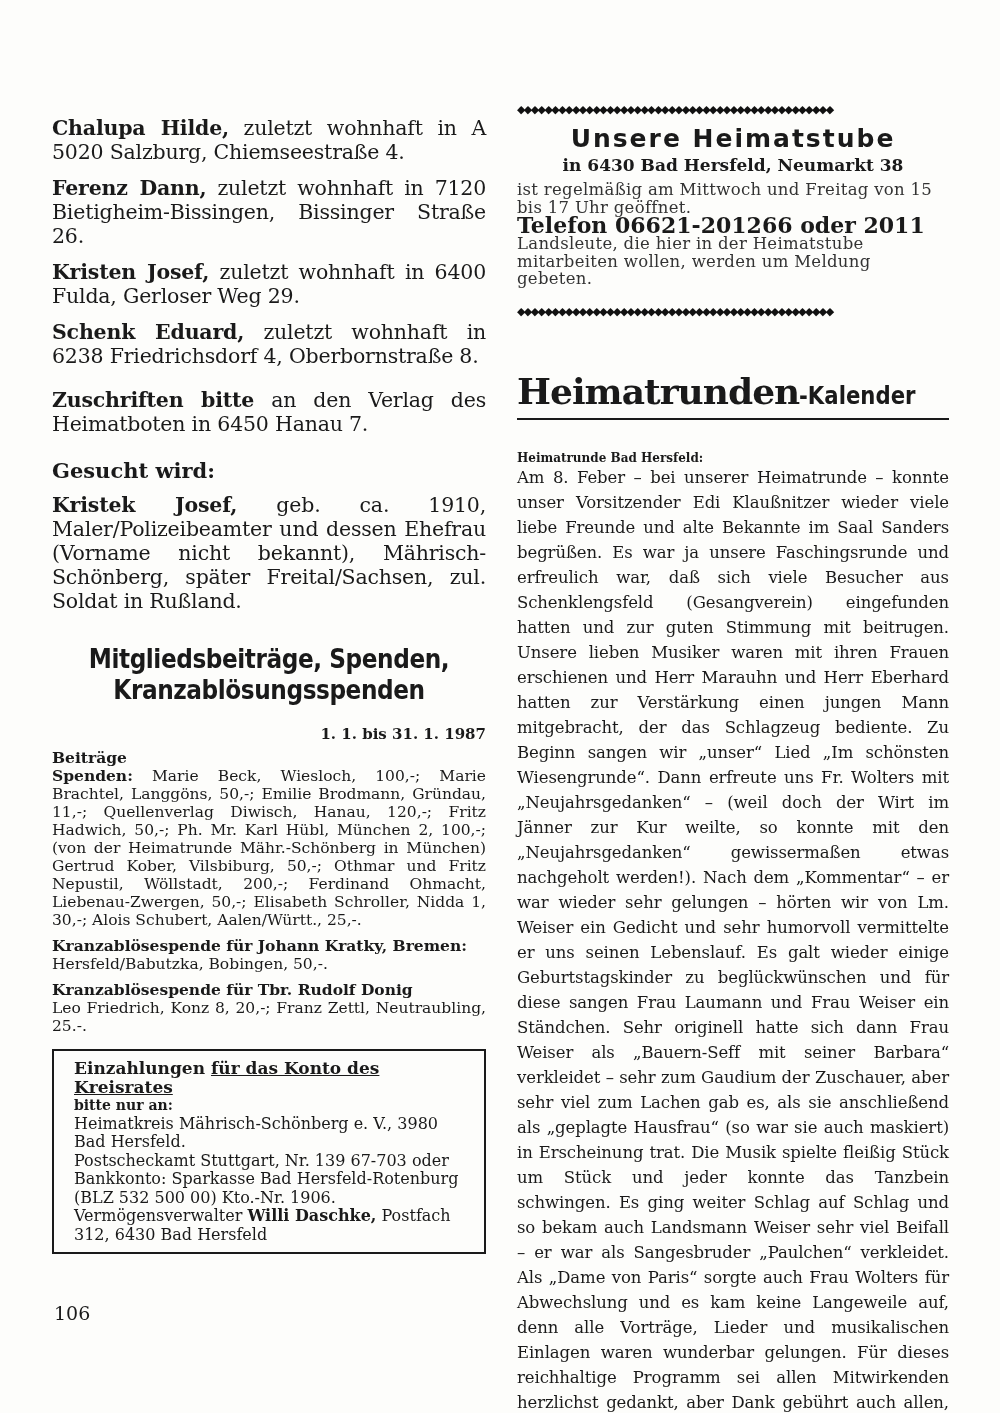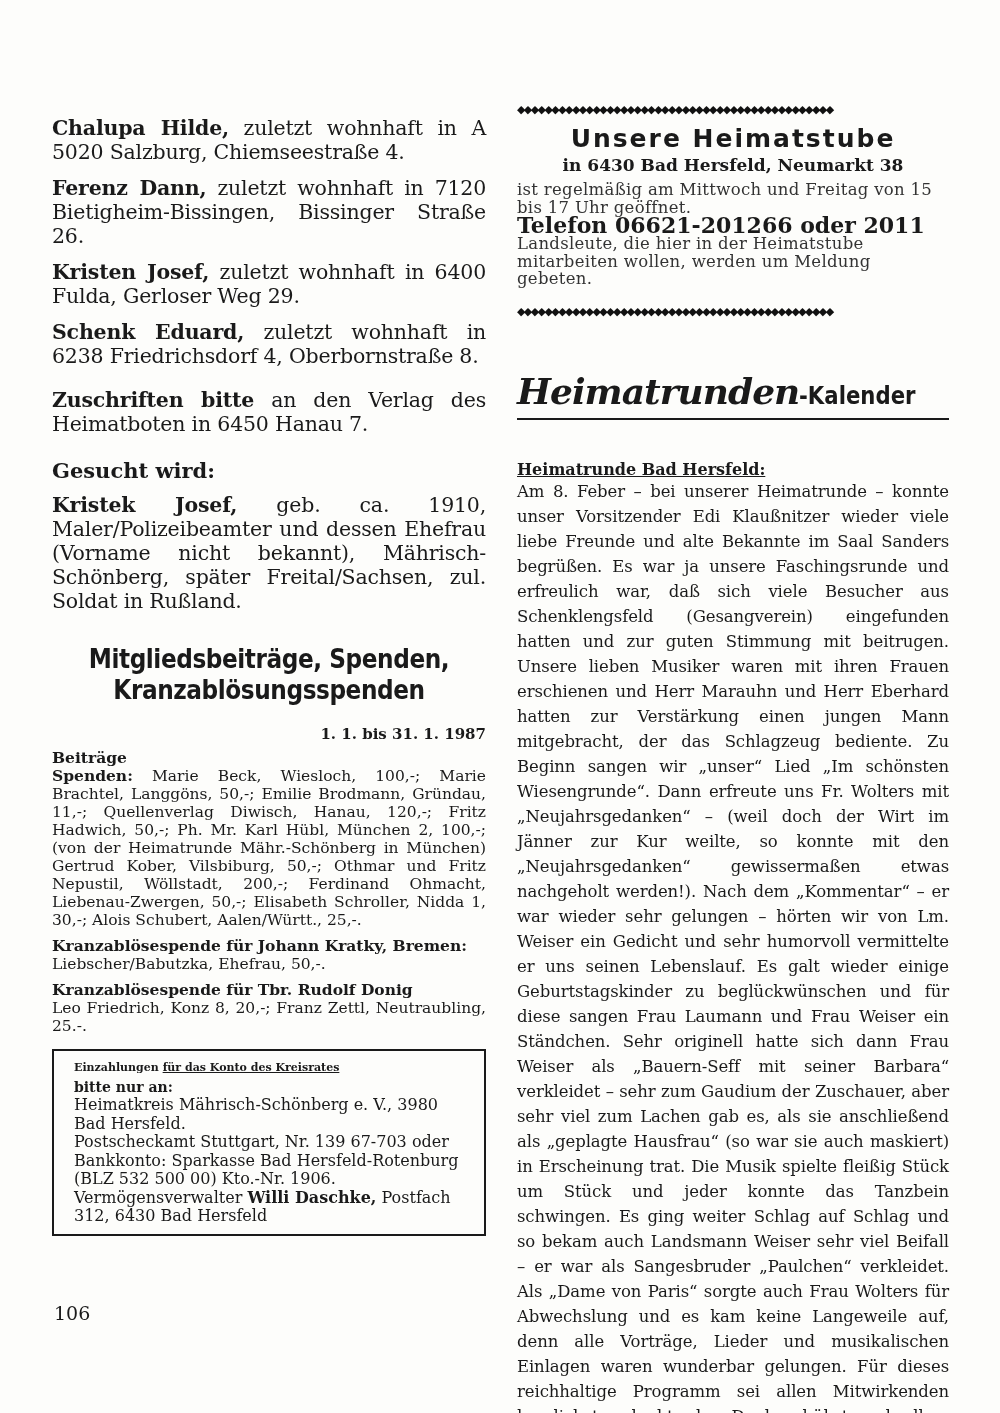--- a/index.html
+++ b/index.html
@@ -38,24 +38,24 @@
   .diamonds { font-size: 11px; letter-spacing: -1.6px; line-height: 12px; white-space: nowrap; overflow: hidden; width: 432px; color: #111; }
   .hs-title {
     text-align: center; font-family: "DejaVu Sans", sans-serif; font-weight: bold;
     font-size: 25px; letter-spacing: 2px; margin-top: 8px;
   }
   .hs-sub { text-align: center; font-weight: bold; font-size: 17px; margin-top: 2px; }
   .hs-text { font-size: 16.5px; line-height: 17.5px; color: #333; margin-top: 6px; letter-spacing: 0.3px; }
   .hs-phone { font-size: 22px; font-weight: bold; line-height: 19px; }
 
   .cal-title { margin-top: 52px; white-space: nowrap; }
-  .cal-title .script { font-family: "DejaVu Serif", serif; font-style: italic; font-weight: bold; font-size: 36px; letter-spacing: -1px; }
+  .cal-title .script { font-family: "DejaVu Serif", serif; font-weight: bold; font-size: 36px; letter-spacing: -1px; }
   .cal-title .kal { font-family: "DejaVu Sans", sans-serif; font-weight: bold; font-size: 25px; transform: scaleX(0.85); display: inline-block; transform-origin: left; }
   .rule { border-top: 2px solid #1a1a1a; margin-top: 6px; width: 432px; }
-  .round-head { font-size: 16px; font-weight: bold; margin-top: 40px; text-decoration: underline; }
+  .round-head { font-size: 12px; font-weight: bold; margin-top: 31px; }
   .round-body { font-size: 16.5px; line-height: 25px; text-align: justify; letter-spacing: -0.1px; }
 </style>
 </head>
 <body>
 
 <div class="col left">
   <p class="entry"><b>Chalupa Hilde,</b><span> zuletzt wohnhaft in A 5020 Salzburg, Chiemseestraße 4.</span></p>
   <p class="entry"><b>Ferenz Dann,</b><span> zuletzt wohnhaft in 7120 Bietigheim-Bissingen, Bissinger Straße 26.</span></p>
   <p class="entry"><b>Kristen Josef,</b><span> zuletzt wohnhaft in 6400 Fulda, Gerloser Weg 29.</span></p>
   <p class="entry"><b>Schenk Eduard,</b><span> zuletzt wohnhaft in 6238 Friedrichsdorf 4, Oberbornstraße 8.</span></p>
@@ -66,26 +66,26 @@
   <p class="entry"><b>Kristek Josef,</b><span> geb. ca. 1910, Maler/Polizeibeamter und dessen Ehefrau (Vorname nicht bekannt), Mährisch-Schönberg, später Freital/Sachsen, zul. Soldat in Rußland.</span></p>
 
   <div class="big-title">
     <div>Mitgliedsbeiträge, Spenden,</div>
     <div>Kranzablösungsspenden</div>
   </div>
   <div class="date">1. 1. bis 31. 1. 1987</div>
   <div class="small-head">Beiträge</div>
   <p class="small"><b>Spenden:</b><span> Marie Beck, Wiesloch, 100,-; Marie Brachtel, Langgöns, 50,-; Emilie Brodmann, Gründau, 11,-; Quellenverlag Diwisch, Hanau, 120,-; Fritz Hadwich, 50,-; Ph. Mr. Karl Hübl, München 2, 100,-; (von der Heimatrunde Mähr.-Schönberg in München) Gertrud Kober, Vilsbiburg, 50,-; Othmar und Fritz Nepustil, Wöllstadt, 200,-; Ferdinand Ohmacht, Liebenau-Zwergen, 50,-; Elisabeth Schroller, Nidda 1, 30,-; Alois Schubert, Aalen/Württ., 25,-.</span></p>
   <div class="small-head">Kranzablösespende für Johann Kratky, Bremen:</div>
-  <p class="small">Liebscher/Babutzka, Ehefrau, 50,-.</p>
+  <p class="small">Hersfeld/Babutzka, Bobingen, 50,-.</p>
   <div class="small-head">Kranzablösespende für Tbr. Rudolf Donig</div>
   <p class="small">Leo Friedrich, Konz 8, 20,-; Franz Zettl, Neutraubling, 25.-.</p>
 
   <div class="box">
-    <div style="font-weight:bold;font-size:11px;"><span>Einzahlungen </span><span class="u">für das Konto des Kreisrates</span></div>
+    <div style="font-weight:bold;font-size:17px;"><span>Einzahlungen </span><span class="u">für das Konto des Kreisrates</span></div>
     <div style="font-weight:bold;font-size:14px;">bitte nur an:</div>
     <div>Heimatkreis Mährisch-Schönberg e. V., 3980 Bad Hersfeld.</div>
     <div>Postscheckamt Stuttgart, Nr. 139 67-703 oder Bankkonto: Sparkasse Bad Hersfeld-Rotenburg (BLZ 532 500 00) Kto.-Nr. 1906.</div>
     <div><span>Vermögensverwalter </span><b>Willi Daschke,</b><span> Postfach 312, 6430 Bad Hersfeld</span></div>
   </div>
 </div>
 
 <div class="page-num">106</div>
 
 <div class="col right" style="top:104px;">

